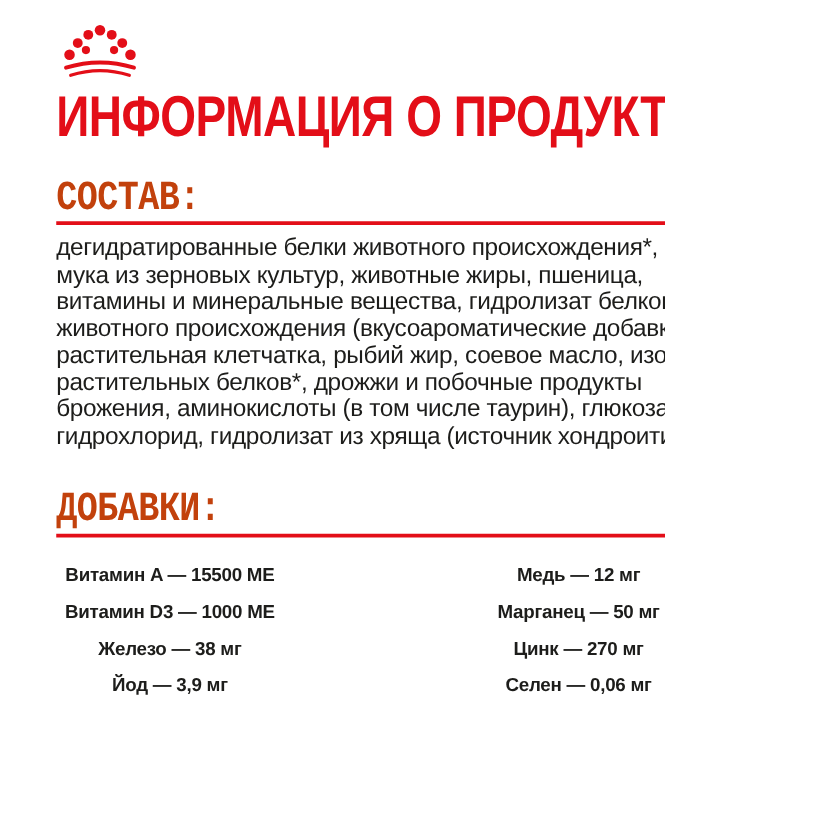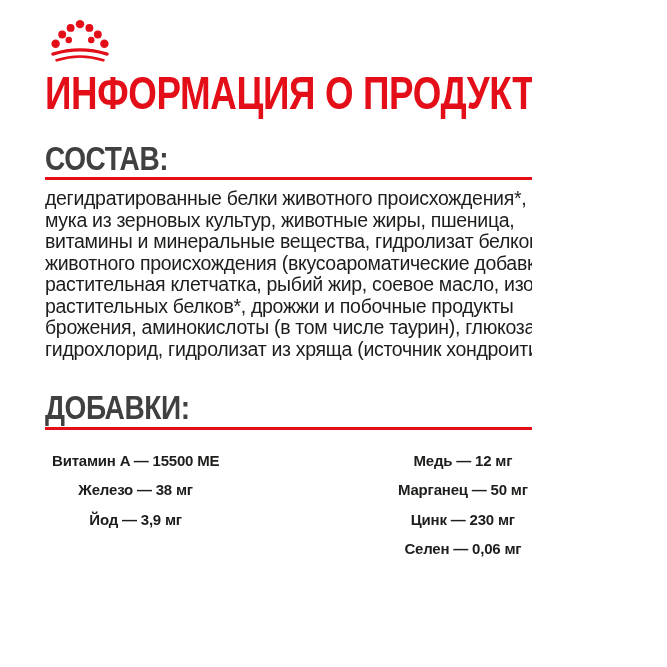--- a/index.html
+++ b/index.html
@@ -38,23 +38,24 @@
     transform: scaleX(0.80);
     transform-origin: 0 50%;
     letter-spacing: -0.5px;
   }
   .section-heading {
     position: absolute;
     left: 45px;
     margin: 0;
     font-size: 33px;
     font-weight: 700;
-    color: #404040;
+    color: #c2410c;
     white-space: nowrap;
     line-height: 1.0;
+    font-family: Liberation Mono, monospace;
   }
   .section-heading .squeeze {
     display: inline-block;
     transform: scaleX(0.85);
     transform-origin: 0 50%;
     letter-spacing: -0.5px;
   }
   .heading-composition { top: 142px; }
   .heading-additives   { top: 391px; }
   .rule {
@@ -153,25 +154,26 @@
 гидрохлорид, гидролизат из хряща (источник хондроитина)</div>
 
   <h2 class="section-heading heading-additives">
     <span class="squeeze">ДОБАВКИ:</span>
   </h2>
   <div class="rule rule-additives"></div>
 
   <div class="additives-columns">
     <div class="additive-col additive-col-left">
       <div class="additive-item">Витамин A — 15500 МЕ</div>
+      <div class="additive-item">Витамин D3 — 1000 МЕ</div>
       <div class="additive-item">Железо — 38 мг</div>
       <div class="additive-item">Йод — 3,9 мг</div>
     </div>
     <div class="additive-col additive-col-right">
       <div class="additive-item">Медь — 12 мг</div>
       <div class="additive-item">Марганец — 50 мг</div>
-      <div class="additive-item">Цинк — 230 мг</div>
+      <div class="additive-item">Цинк — 270 мг</div>
       <div class="additive-item">Селен — 0,06 мг</div>
     </div>
   </div>
 
 
 </div>
 
 </body></html>

